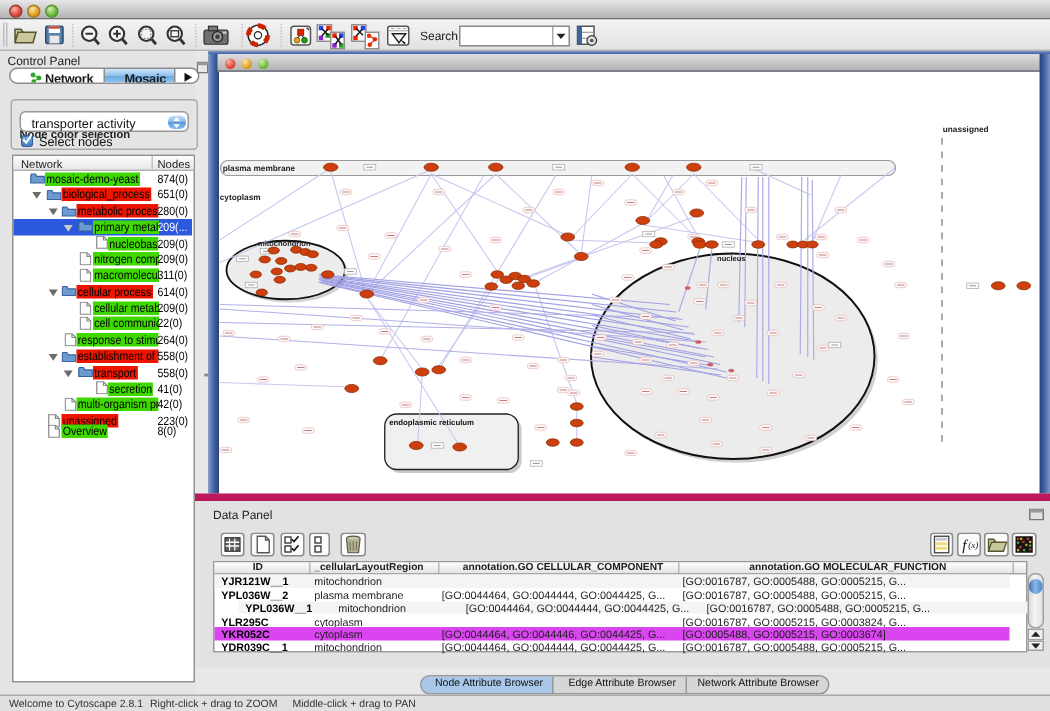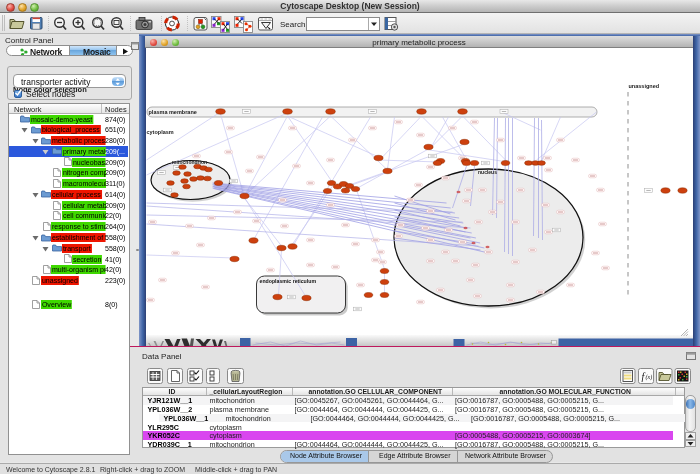--- a/index.html
+++ b/index.html
@@ -25,21 +25,21 @@
     border:1px solid #2c5f9e;border-radius:2px;box-sizing:border-box;}
   #cb-label{left:26px;top:89px;font-size:8.5px;color:#111;}
   #treebox{left:8px;top:103px;width:121.5px;height:352px;background:#fff;border:1px solid #919191;box-sizing:border-box;}
   #treehead{position:absolute;left:0;top:0;width:100%;height:9.5px;
     background:linear-gradient(#fefefe,#e6e6e6);border-bottom:1px solid #b0b0b0;box-sizing:border-box;}
   .trow{position:absolute;left:0;width:119px;height:10.8px;font-size:8px;white-space:nowrap;}
   .trow .lbl{position:absolute;top:1px;padding:0 1px;color:#000;overflow:hidden;height:9px;transform:scaleX(0.88);transform-origin:0 50%;}
   .trow .cnt{position:absolute;left:95.5px;top:1px;color:#000;transform:scaleX(0.88);transform-origin:0 50%;}
   .g{background:#3fd800;}
   .r{background:#ee1500;}
-  #datapanel{left:130px;top:346px;width:570px;height:116px;background:#e2e2e2;border-top:1px solid #be185d;box-sizing:border-box;}
+  #datapanel{left:130px;top:329px;width:570px;height:116px;background:#e2e2e2;border-top:5px solid #be185d;box-sizing:border-box;}
   #dp-title{position:absolute;left:12px;top:5px;font-size:8px;color:#222;}
   #dtable{position:absolute;left:11.5px;top:39.5px;width:543px;height:61px;background:#fff;
     border:1px solid #9a9a9a;box-sizing:border-box;}
   #dthead{position:absolute;left:0;top:0;width:100%;height:8.5px;
     background:linear-gradient(#fdfdfd,#e4e4e4);border-bottom:1px solid #a8a8a8;box-sizing:border-box;
     font-size:6.8px;font-weight:bold;color:#1a1a1a;}
   #dthead span{position:absolute;top:0.5px;}
   .drow{position:absolute;left:0;width:530px;height:8.7px;font-size:7.2px;color:#1d1d1d;white-space:nowrap;}
   .drow b{position:absolute;left:5px;font-weight:bold;color:#000;}
   .drow .c2{position:absolute;left:67px;}
@@ -59,21 +59,20 @@
   .flight{position:absolute;top:3px;width:7px;height:7px;border-radius:50%;}
   #canvas{position:absolute;left:6.5px;top:14.5px;width:547px;height:287px;background:#fff;}
   #fbottom{position:absolute;left:6.5px;top:301.5px;width:547px;height:12px;overflow:hidden;
     background:linear-gradient(#fafafa,#c2c2c2);}
 </style></head>
 <body>
 <div class="abs" id="titlebar">
   <div class="light" style="left:6px;background:radial-gradient(circle at 35% 30%,#f9b4ad,#e1493e 60%,#b03028);border:0.5px solid #9d3a30;"></div>
   <div class="light" style="left:18px;background:radial-gradient(circle at 35% 30%,#fde3a9,#dfa023 60%,#b27d18);border:0.5px solid #a8791f;"></div>
   <div class="light" style="left:30px;background:radial-gradient(circle at 35% 30%,#d2f0b0,#6cbb3c 60%,#4e9027);border:0.5px solid #569331;"></div>
-  <div class="t">Cytoscape Desktop (New Session)</div>
 </div>
 <div class="abs" id="toolbar">
 <svg width="700" height="21" viewBox="0 0 700 21">
 
   <line x1="2.5" y1="2" x2="2.5" y2="18" stroke="#bdbdbd" stroke-width="1"></line>
   <line x1="4.5" y1="2" x2="4.5" y2="18" stroke="#bdbdbd" stroke-width="1"></line>
 
   <path d="M10 15.5 L12 8.5 L24 8.5 L22 15.5 Z M10 15.5 L10 6.5 L14 6.5 L15.5 8.5 L21 8.5" fill="#c8c89a" stroke="#55552e" stroke-width="1"></path>
 
   <rect x="30.5" y="4.5" width="11.5" height="11.5" rx="1" fill="#4f7fb5" stroke="#2c4a6e" stroke-width="1"></rect>
@@ -350,39 +349,38 @@
         <span class="cnt" style="">42(0)</span>
       </div>
       <div class="trow" style="top:171.04999999999998px;">
         <svg style="position:absolute;left:23px;top:0.9px" width="8" height="9">
           <path d="M0.5 0.5 L5 0.5 L7.5 3 L7.5 8.5 L0.5 8.5 Z" fill="#fff" stroke="#888" stroke-width="0.8"></path>
           <path d="M5 0.5 L5 3 L7.5 3" fill="none" stroke="#888" stroke-width="0.8"></path>
         </svg>
         <span class="lbl r" style="left:31.5px;max-width:72.1590909090909px;">unassigned</span>
         <span class="cnt" style="">223(0)</span>
       </div>
-      <div class="trow" style="top:195px;">
+      <div class="trow" style="top:178px;">
         <svg style="position:absolute;left:23px;top:0.9px" width="8" height="9">
           <path d="M0.5 0.5 L5 0.5 L7.5 3 L7.5 8.5 L0.5 8.5 Z" fill="#fff" stroke="#888" stroke-width="0.8"></path>
           <path d="M5 0.5 L5 3 L7.5 3" fill="none" stroke="#888" stroke-width="0.8"></path>
         </svg>
         <span class="lbl g" style="left:31.5px;max-width:72.1590909090909px;">Overview</span>
         <span class="cnt" style="">8(0)</span>
       </div>
     </div>
 </div>
 <div class="abs" id="frame">
   <div id="fleft"></div>
     <div id="fright"></div>
     <div id="ftop"></div>
   <div id="ftitle">
     <div class="flight" style="left:5px;background:radial-gradient(circle at 35% 30%,#f9b4ad,#e1493e 60%,#b03028);"></div>
     <div class="flight" style="left:16px;background:radial-gradient(circle at 35% 30%,#fde3a9,#dfa023 60%,#b27d18);"></div>
     <div class="flight" style="left:27px;background:radial-gradient(circle at 35% 30%,#d2f0b0,#6cbb3c 60%,#4e9027);"></div>
-    <div class="t">primary metabolic process</div>
   </div>
   <div id="canvas"><svg id="net" width="547" height="287" viewBox="145.5 48 547 287">
         <rect x="146.5" y="107" width="450" height="10" rx="5" fill="#f2f2f2" stroke="#9a9a9a" stroke-width="0.8"></rect>
         <ellipse cx="190" cy="180" rx="39.5" ry="19.5" fill="#666" opacity="0.3" transform="translate(2,2.2)"></ellipse>
         <ellipse cx="190" cy="180" rx="39.5" ry="19.5" fill="#ededed" stroke="#111" stroke-width="1.2"></ellipse>
         <ellipse cx="488" cy="237.5" rx="94.5" ry="68.5" fill="#666" opacity="0.3" transform="translate(2.2,2.4)"></ellipse>
         <ellipse cx="488" cy="237.5" rx="94.5" ry="68.5" fill="#ececec" stroke="#111" stroke-width="1.3"></ellipse>
         <rect x="256" y="276" width="89" height="37" rx="8" fill="#666" opacity="0.35" transform="translate(2.2,2.4)"></rect>
         <rect x="256" y="276" width="89" height="37" rx="8" fill="#f1f0f1" stroke="#222" stroke-width="0.9"></rect>
         <line x1="627.5" y1="92" x2="627.5" y2="295" stroke="#9a9a9a" stroke-width="1.1" stroke-dasharray="4.5 4.5"></line>
@@ -832,42 +830,43 @@
       <span style="left:357px;">annotation.GO MOLECULAR_FUNCTION</span>
       <div style="position:absolute;left:63px;top:0;width:1px;height:7.5px;background:#b8b8b8;"></div>
       <div style="position:absolute;left:149.5px;top:0;width:1px;height:7.5px;background:#b8b8b8;"></div>
       <div style="position:absolute;left:309.5px;top:0;width:1px;height:7.5px;background:#b8b8b8;"></div>
       <div style="position:absolute;left:532px;top:0;width:1px;height:7.5px;background:#b8b8b8;"></div>
     </div>
     <div id="drows">
         <div class="drow" style="top:8.8px;background:#f4f4f5;">
           <b>YJR121W__1</b>
           <span class="c2">mitochondrion</span>
-          <span class="c3">[GO:0045267, GO:0045261, GO:0044464, G...</span>
           <span class="c4">[GO:0016787, GO:0005488, GO:0005215, G...</span>
         </div>
         <div class="drow" style="top:17.55px;">
           <b>YPL036W__2</b>
           <span class="c2">plasma membrane</span>
           <span class="c3">[GO:0044464, GO:0044444, GO:0044425, G...</span>
           <span class="c4">[GO:0016787, GO:0005488, GO:0005215, G...</span>
         </div>
         <div class="drow" style="top:26.3px;background:#f4f4f5;margin-left:16px;">
           <b>YPL036W__1</b>
           <span class="c2">mitochondrion</span>
           <span class="c3">[GO:0044464, GO:0044444, GO:0044425, G...</span>
           <span class="c4">[GO:0016787, GO:0005488, GO:0005215, G...</span>
         </div>
         <div class="drow" style="top:35.05px;">
           <b>YLR295C</b>
           <span class="c2">cytoplasm</span>
+          <span class="c4">[GO:0016787, GO:0005215, GO:0003824, G...</span>
         </div>
         <div class="drow" style="top:43.8px;background:#d946ef;">
           <b>YKR052C</b>
           <span class="c2">cytoplasm</span>
+          <span class="c3">[GO:0044464, GO:0044446, GO:0044425, G...</span>
           <span class="c4">[GO:0005488, GO:0005215, GO:0003674]</span>
         </div>
         <div class="drow" style="top:52.55px;">
           <b>YDR039C__1</b>
           <span class="c2">mitochondrion</span>
           <span class="c3">[GO:0044464, GO:0044444, GO:0044425, G...</span>
           <span class="c4">[GO:0016787, GO:0005488, GO:0005215, G...</span>
         </div>
       </div>
   </div>

